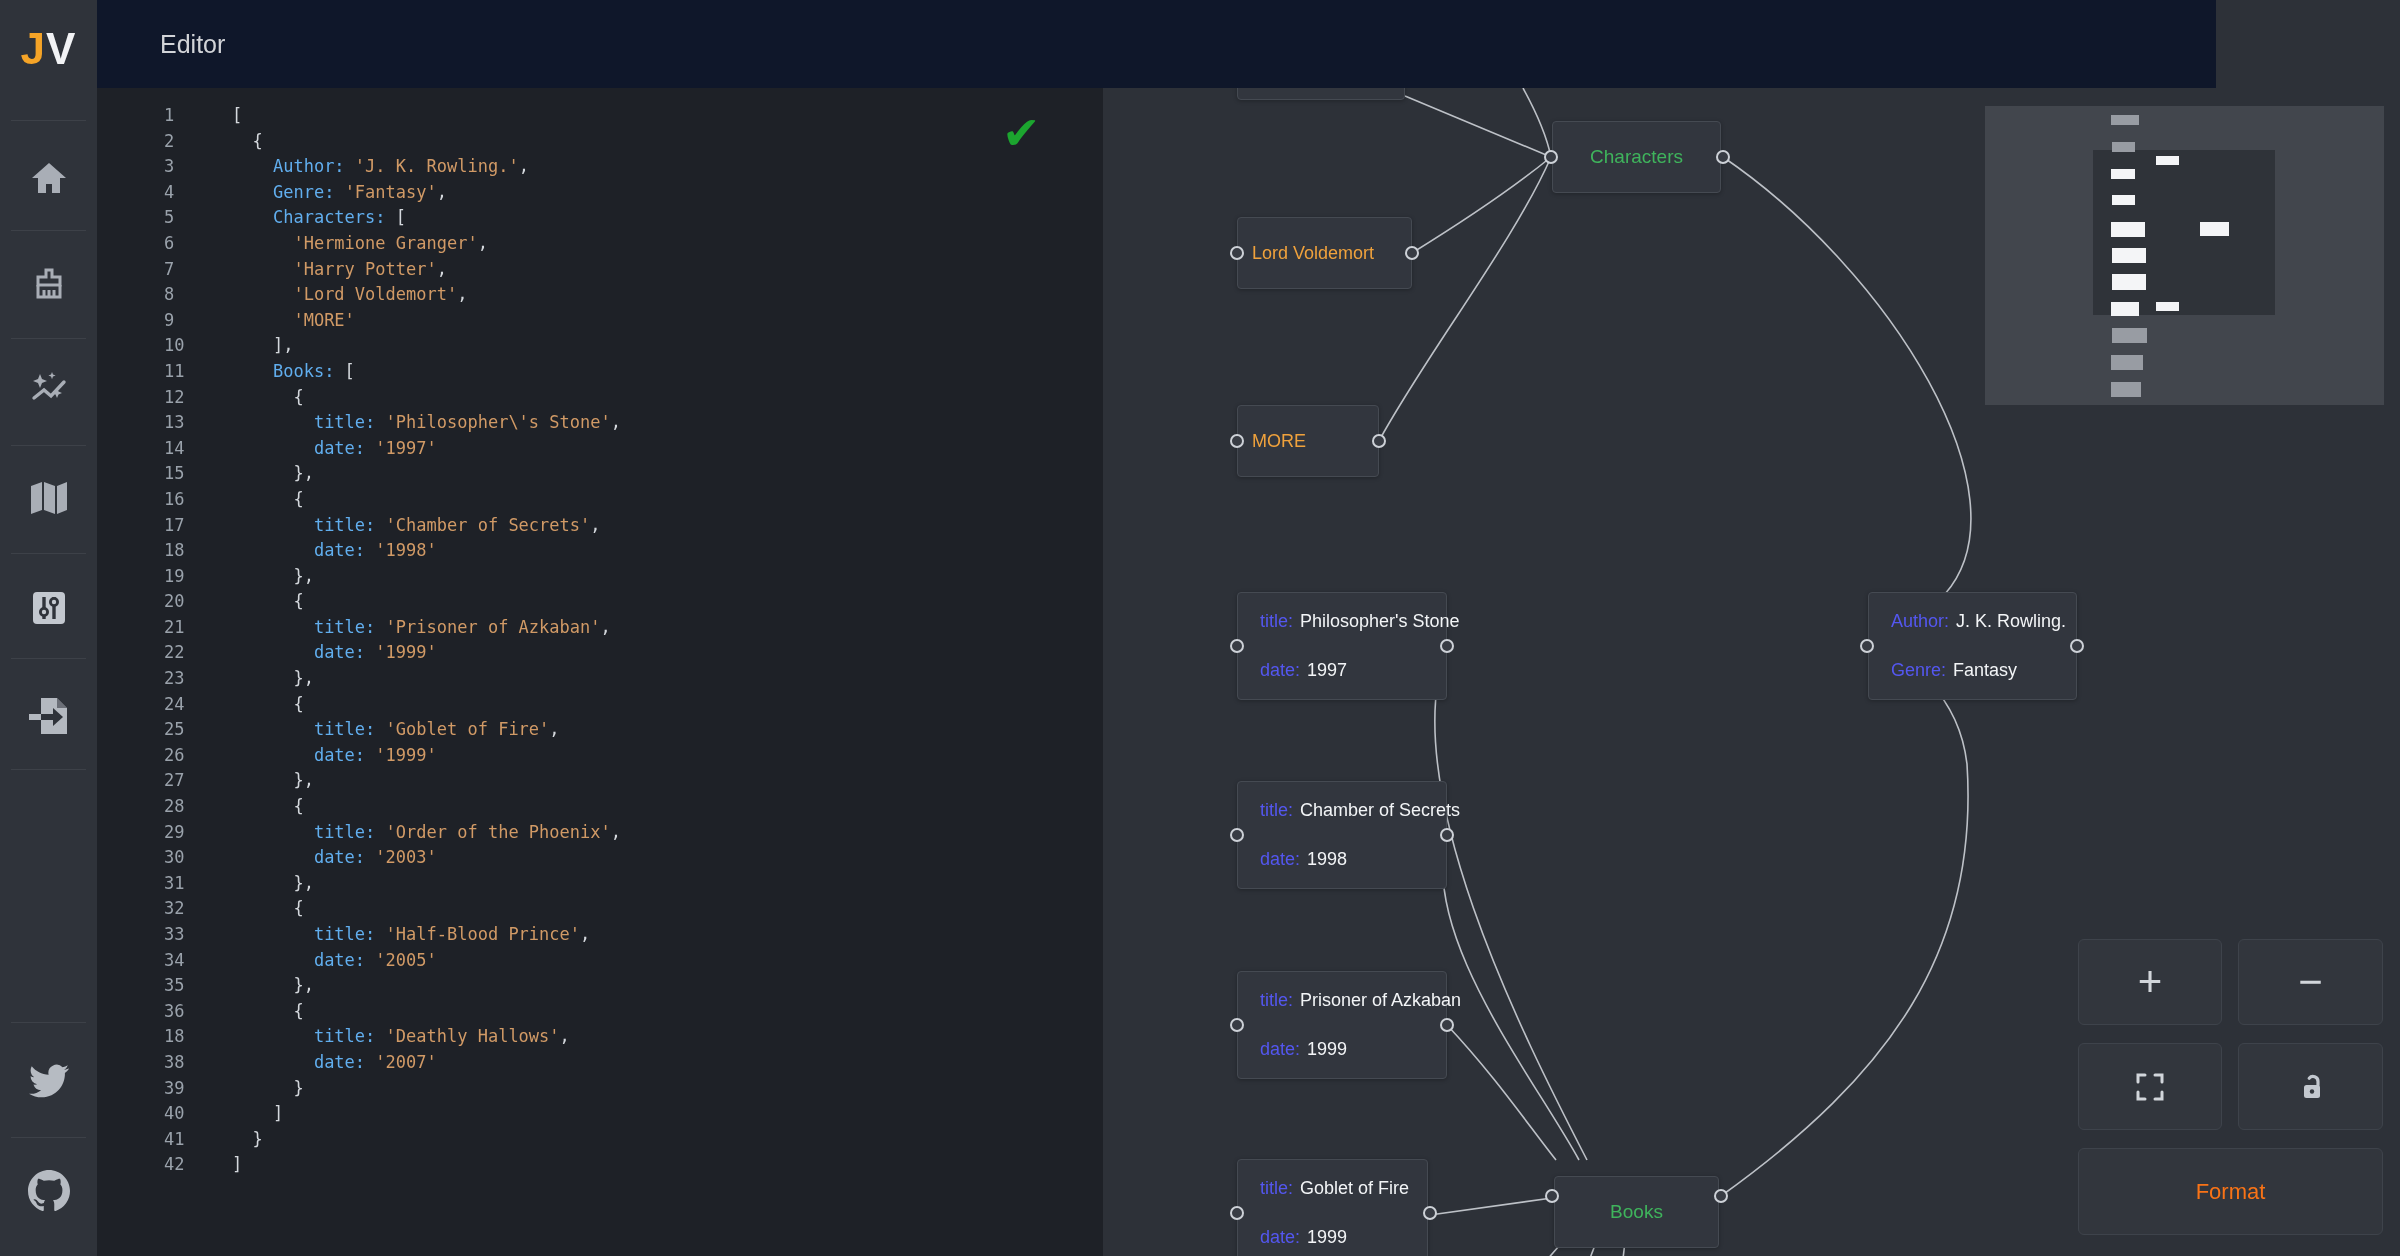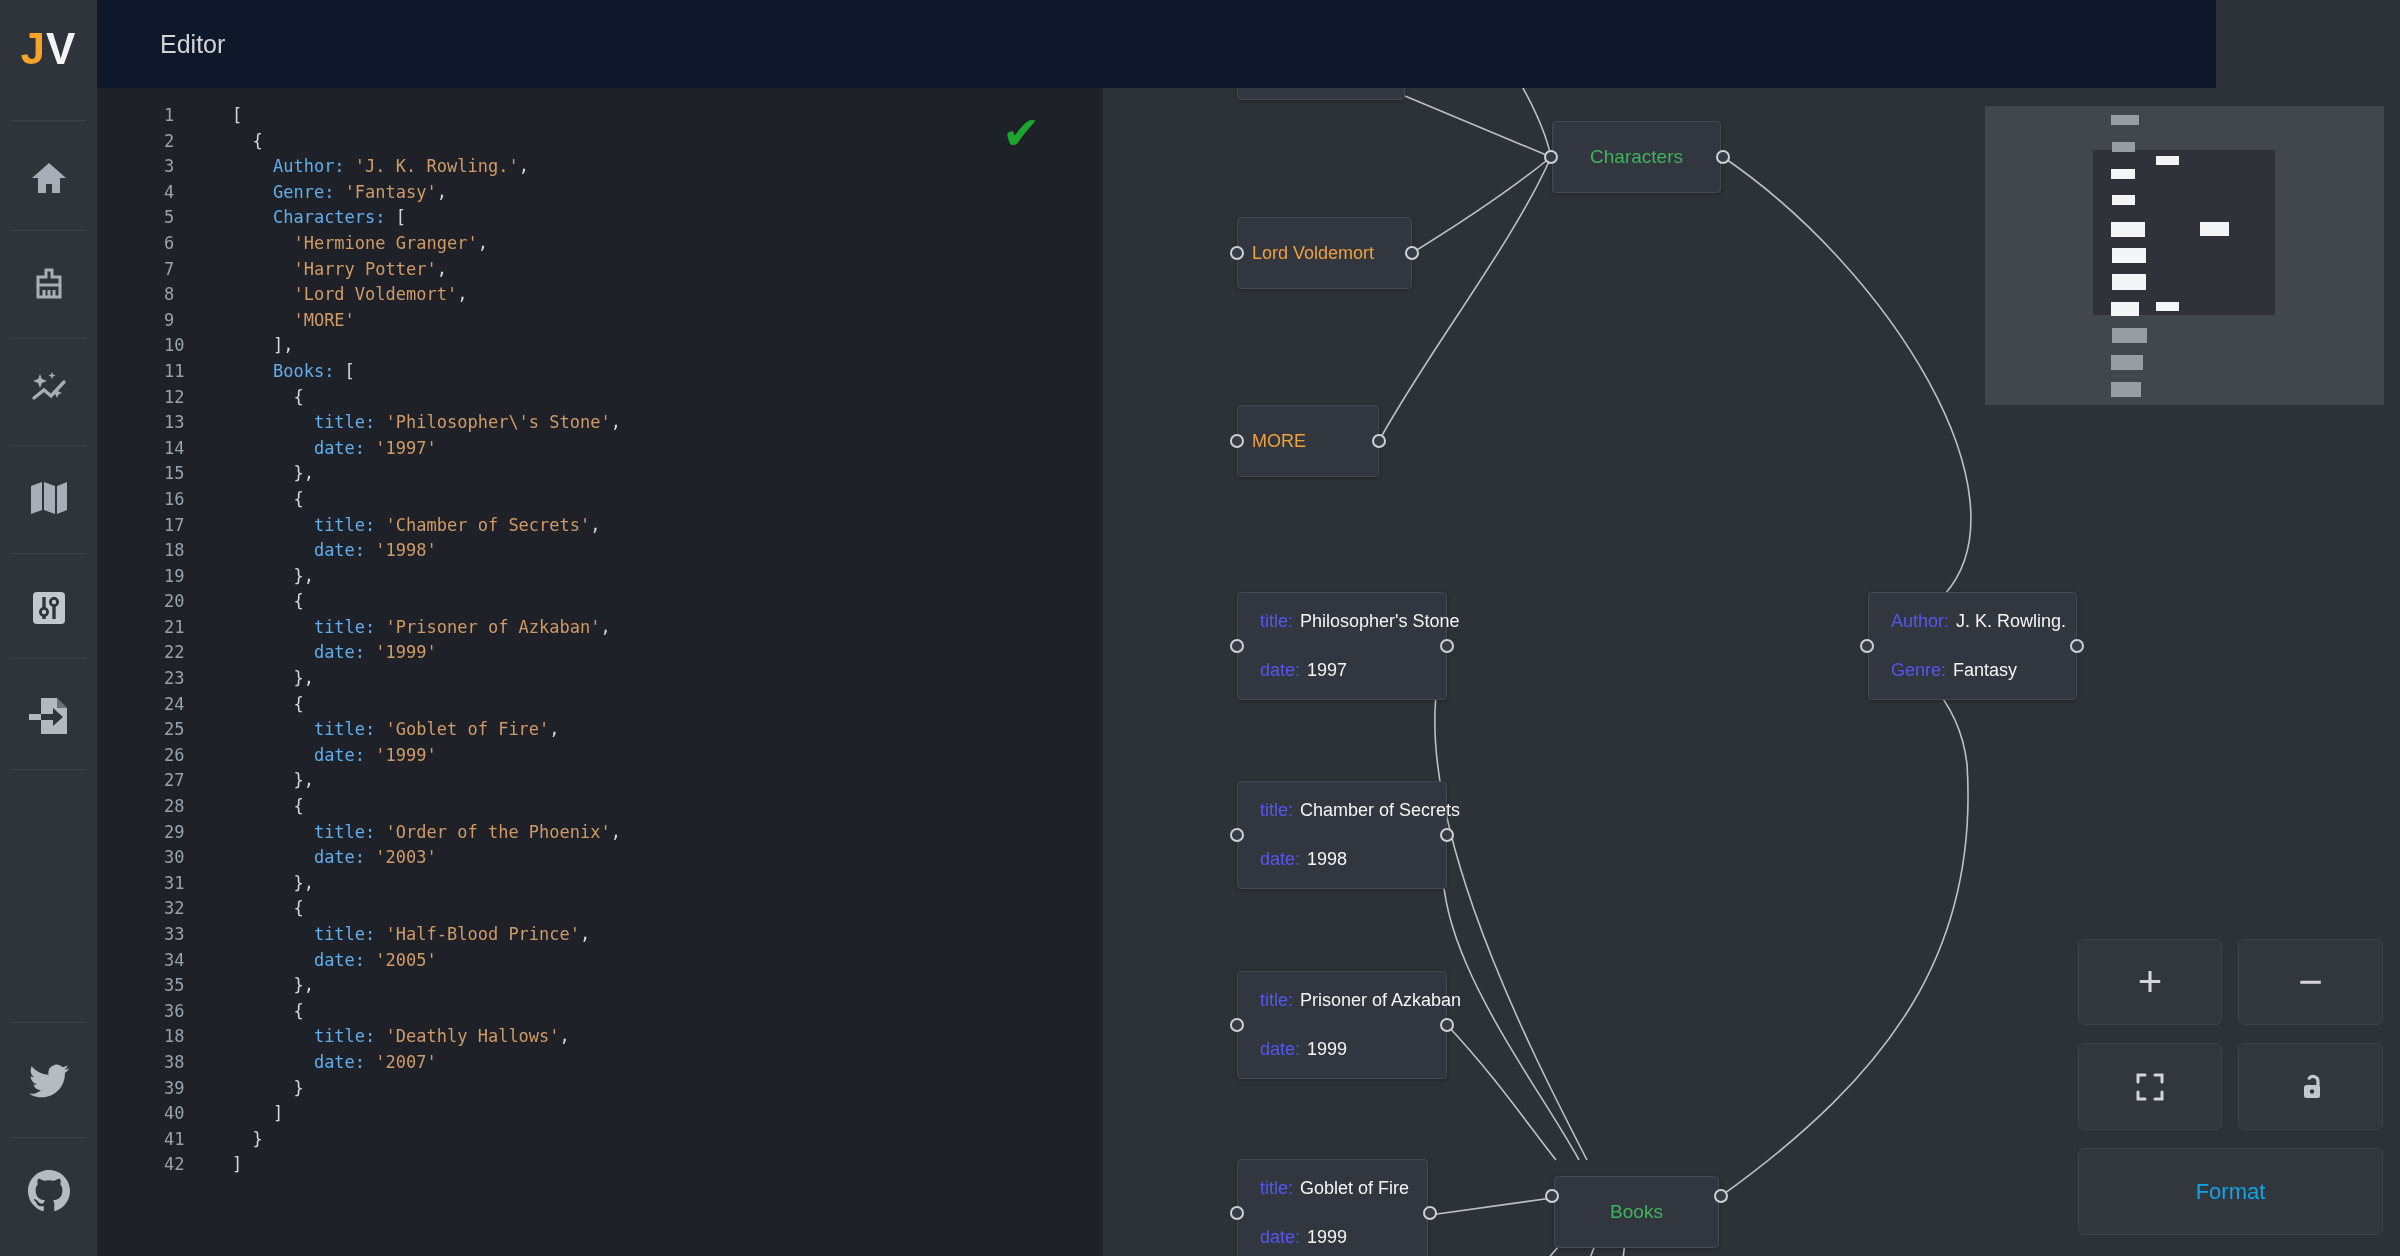--- a/index.html
+++ b/index.html
@@ -50,21 +50,21 @@
 
   
   .minimap{position:absolute;background:#42464d;z-index:5;cursor:pointer;}
   .mviewport{position:absolute;background:#2f3339;}
   .mmark{position:absolute;} .mmark.white{background:#f4f5f7;} .mmark.gray{background:#989ca3;}
 
   
   .ctl{position:absolute;background:#32363d;border:1px solid #3e434b;border-radius:6px;z-index:6;
        display:flex;align-items:center;justify-content:center;color:#d2d6db;cursor:pointer;}
   .ctl.glyph{font-size:42px;font-weight:300;line-height:1;}
-  .ctl.format{font-size:22px;color:#0ea5e9;}
+  .ctl.format{font-size:22px;color:#f97316;}
   .ctl svg{display:block;}
 </style>
 </head>
 <body>
 
 <div class="app">
 
   <div class="header">
     <div class="header-title">Editor</div>
   </div>

